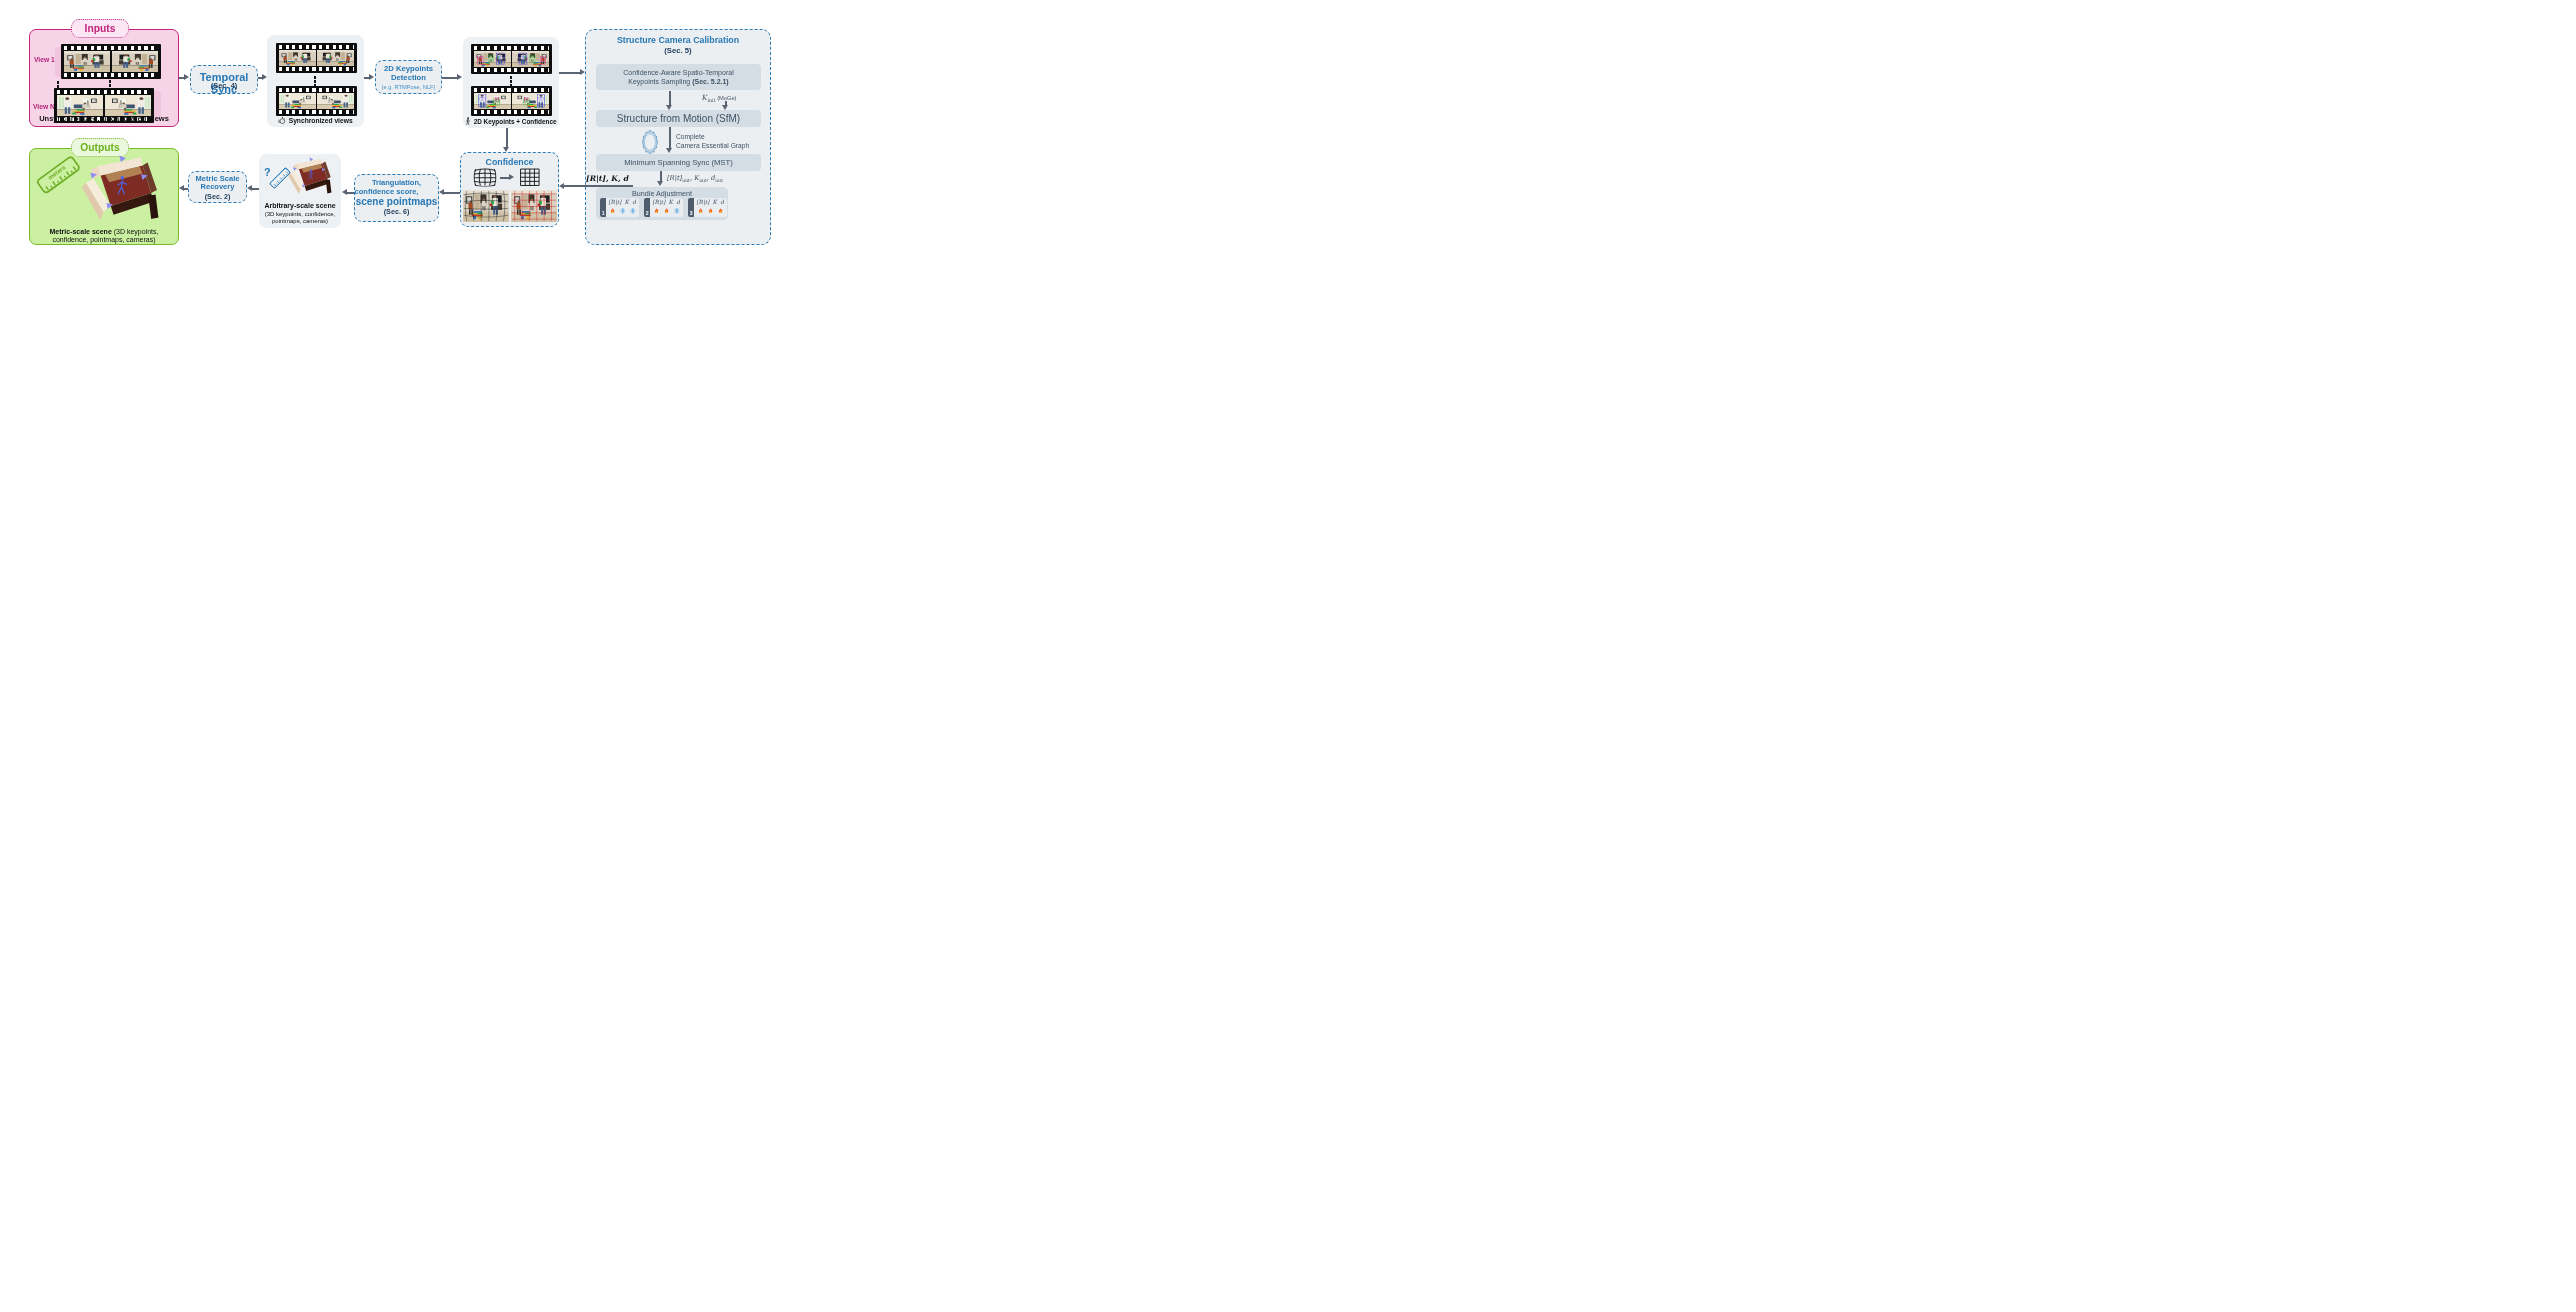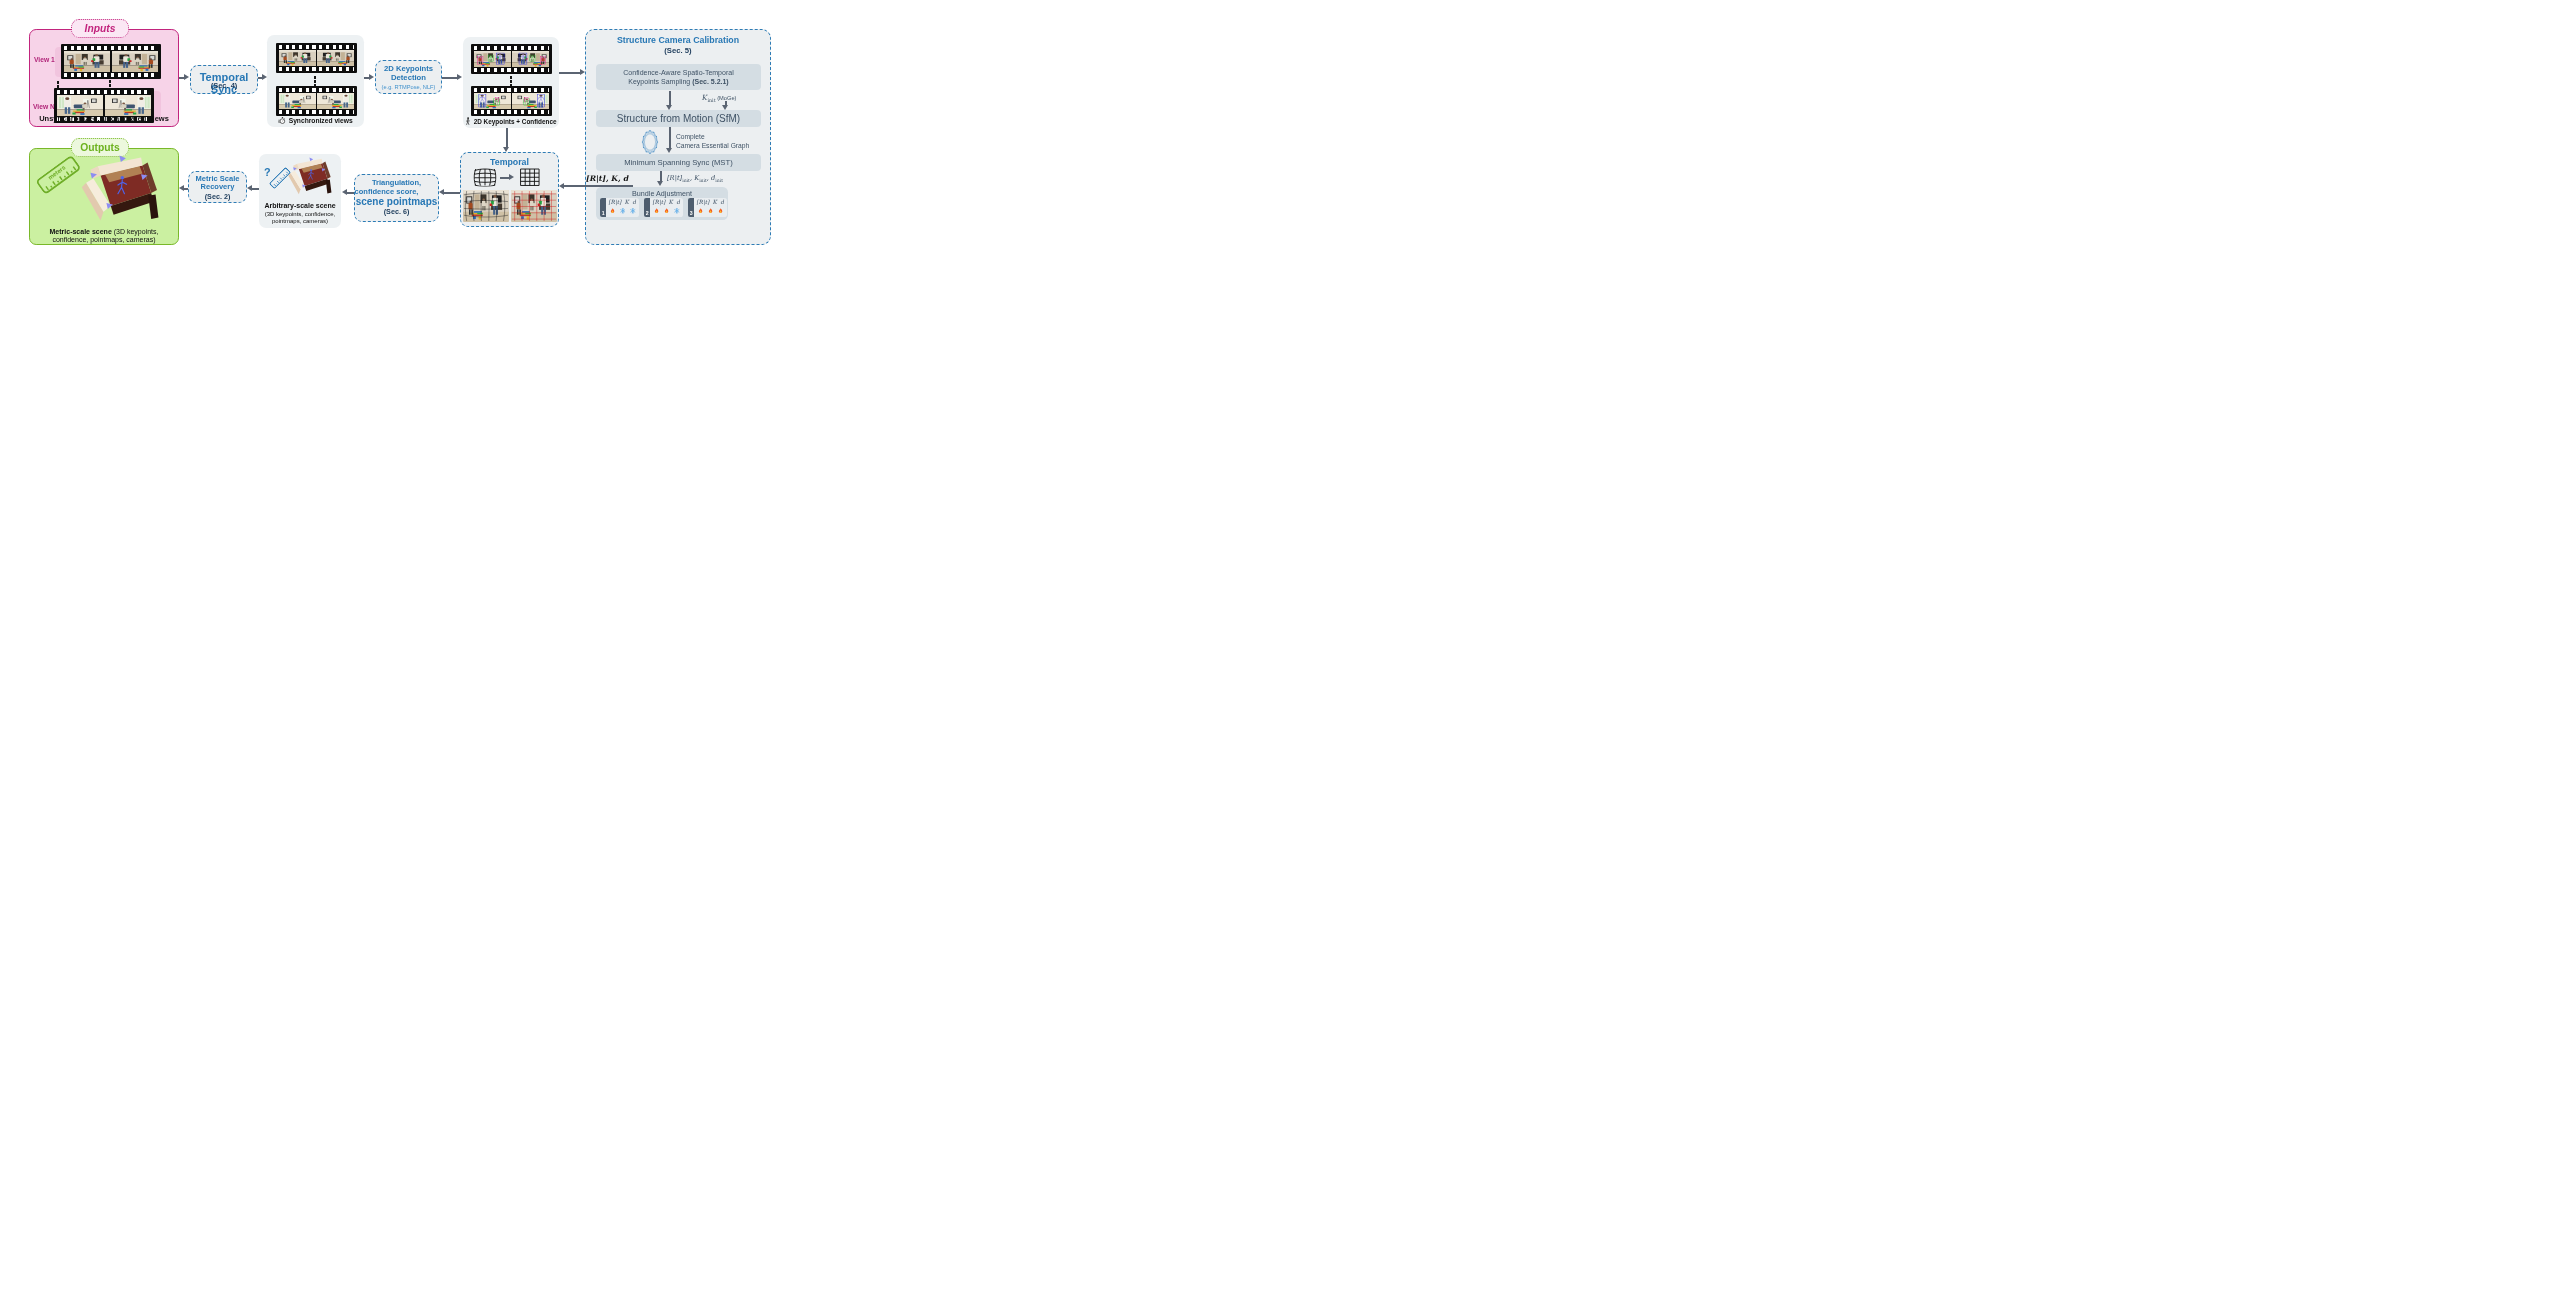--- a/index.html
+++ b/index.html
@@ -256,21 +256,21 @@
     <symbol id="snowicon" viewBox="0 0 12 12">
       <g stroke="#4aa3e8" stroke-width="1.3" stroke-linecap="round">
         <path d="M6 0.8V11.2 M1.5 3.4 L10.5 8.6 M1.5 8.6 L10.5 3.4"></path>
         <path d="M6 2.6 L4.6 1.6 M6 2.6 L7.4 1.6 M6 9.4 L4.6 10.4 M6 9.4 L7.4 10.4" stroke-width="0.9"></path>
       </g>
     </symbol>
   </defs>
 </svg>
 
 <div class="abs" style="left:29px;top:29px;width:150px;height:98px;background:#f7d3e8;border:1.5px solid #c2247d;border-radius:7.2px;box-sizing:border-box;"></div>
-<div class="taglabel" style="left:71px;top:19px;width:58px;height:19px;background:#fbe7f4;border:1.5px dotted #c2247d;color:#c2247d;font-style:italic;">
+<div class="taglabel" style="left:71px;top:19px;width:58px;height:19px;background:#fbe7f4;border:1.5px dotted #c2247d;color:#c2247d;">
   <span>Inputs</span>
 </div>
 <div class="abs" style="left:34px;top:56px;width:26px;font-size:6.7px;font-weight:bold;color:#b12579;">View 1</div>
 <div class="backcard" style="left:55px;top:47px;width:105px;height:30px;"></div>
 <div class="filmstrip" style="left:61px;top:44px;width:100px;height:35px;">
   <div class="sprockets"></div>
   <div class="frames">
     <div class="frame">
           <svg viewBox="0 0 100 66" preserveAspectRatio="none">
             <use href="#scene-a"></use>
@@ -557,21 +557,21 @@
             <use href="#fireicon"></use>
           </svg>
       <svg width="5.2" height="6.2" viewBox="0 0 12 14">
             <use href="#fireicon"></use>
           </svg>
     </div>
   </div>
 </div>
 
 <div class="dashbox" style="left:460px;top:152px;width:99px;height:75px;border-radius:8.2px;"></div>
-<div class="abs ctr bluebold" style="left:460px;top:157px;width:99px;font-size:8.8px;">Temporal</div>
+<div class="abs ctr bluebold" style="left:460px;top:157px;width:99px;font-size:8.8px;">Confidence</div>
 <svg class="abs" style="left:473px;top:168px;" width="24" height="18.5" viewBox="0 0 46 36">
       <use href="#gridc"></use>
     </svg>
 <div class="ln" style="left:500px;top:177px;width:9.3px;height:1.5px;"></div>
 <div class="hd r" style="left:509px;top:174px;"></div>
 <svg class="abs" style="left:519px;top:168px;" width="21.6" height="18.5" viewBox="0 0 42 36">
       <use href="#grids"></use>
     </svg>
 <div class="abs" style="left:463px;top:190px;width:46px;height:32px;overflow:hidden;border-radius:1px;">
   <svg viewBox="0 0 100 66" preserveAspectRatio="none" style="width:100%;height:100%;display:block;">

